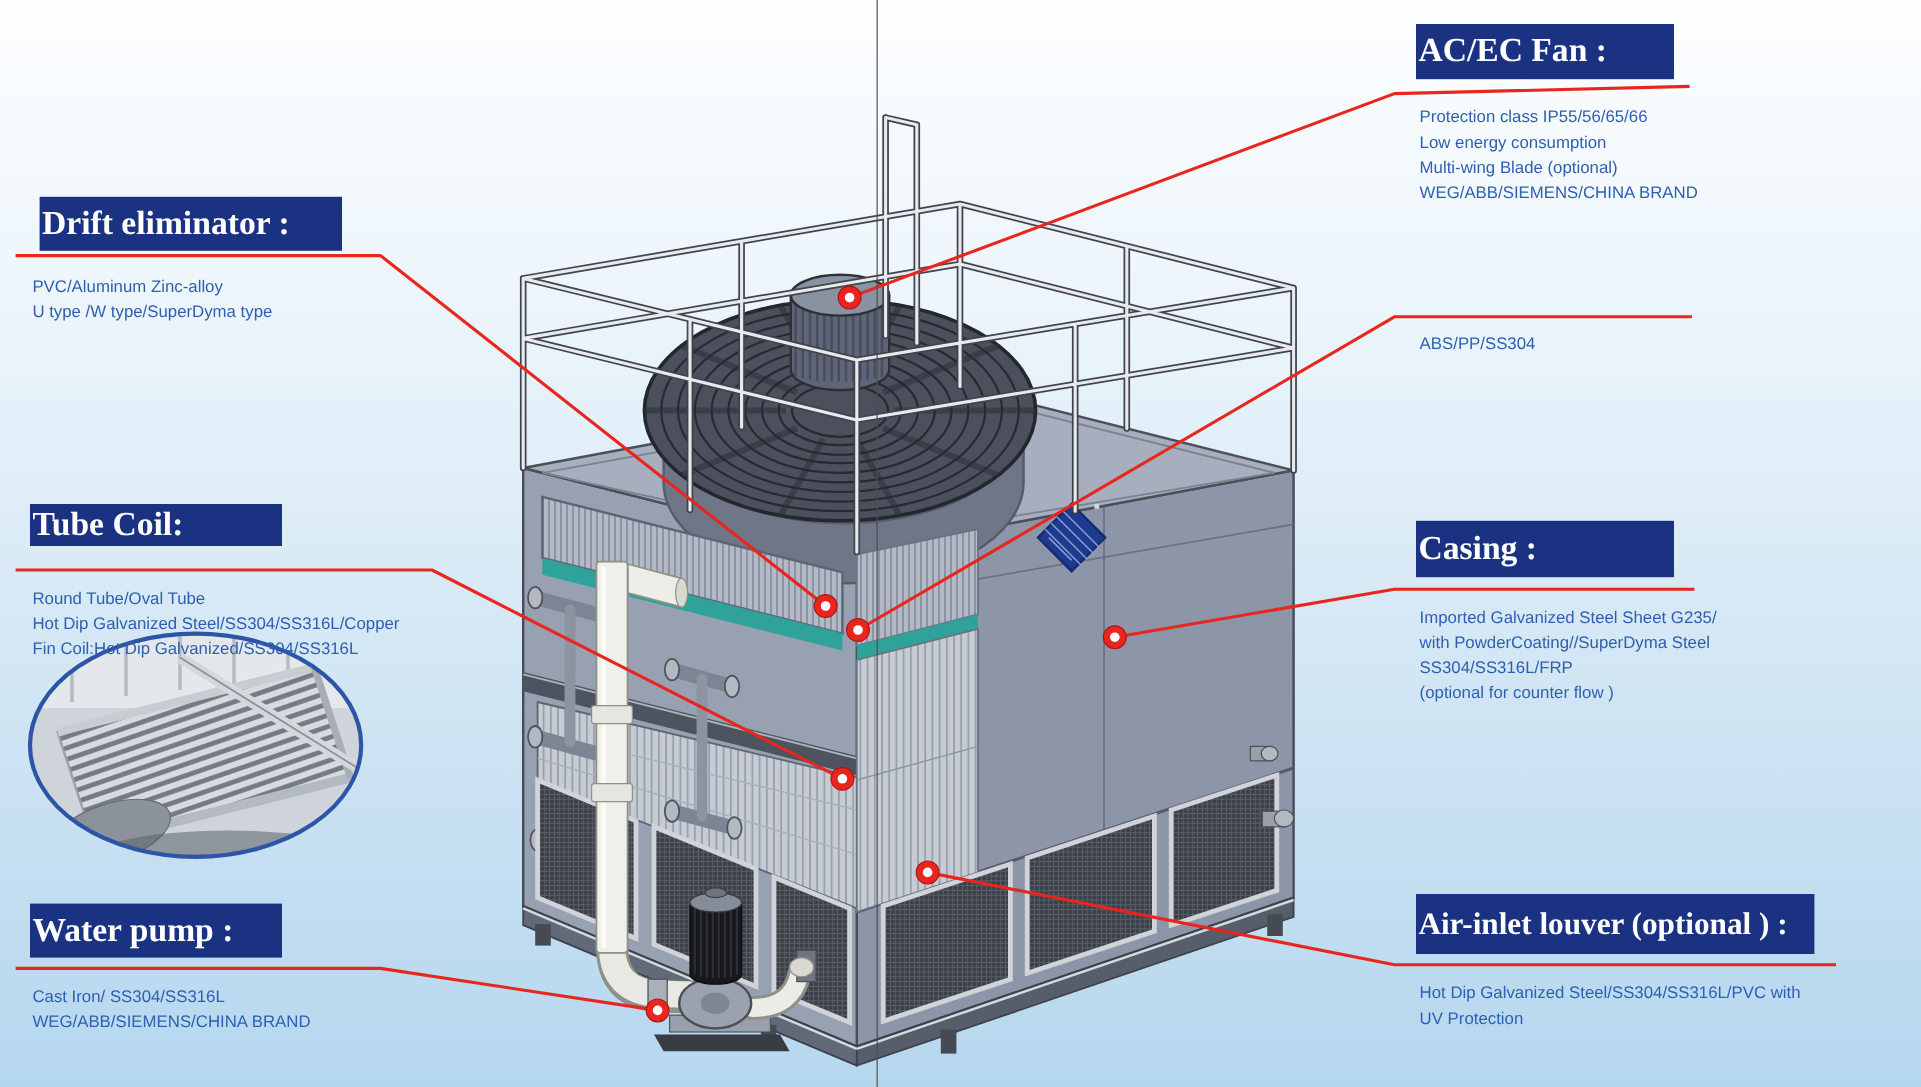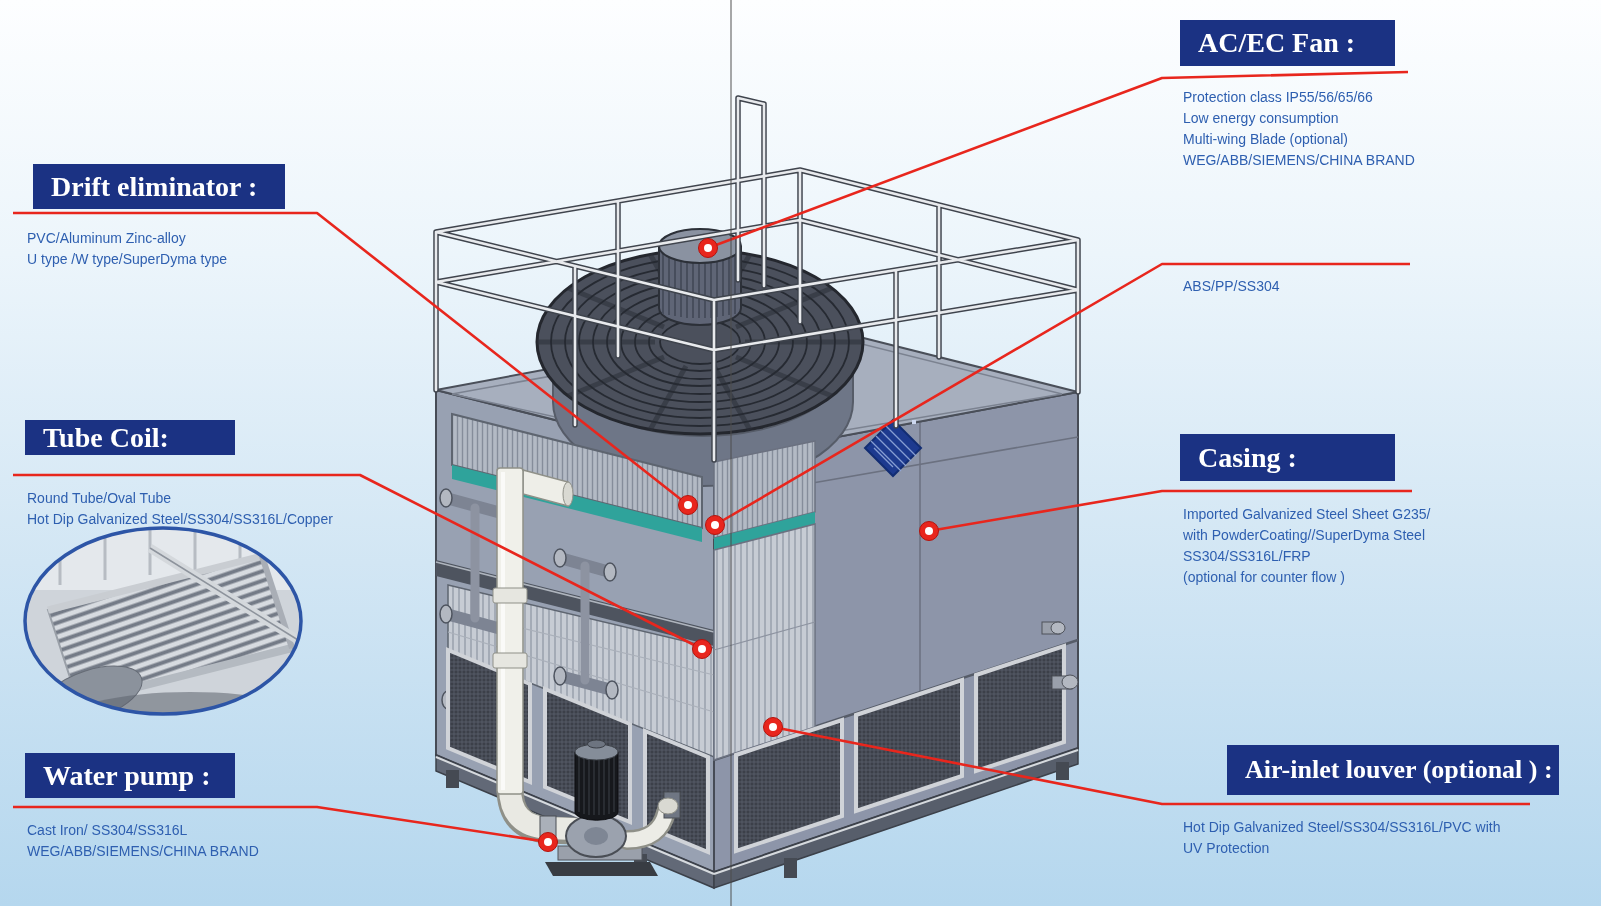--- a/index.html
+++ b/index.html
@@ -13,24 +13,24 @@
   html,body{margin:0;padding:0;}
   #stage{
     position:relative;width:1601px;height:906px;overflow:hidden;
     background:linear-gradient(180deg,var(--bg-top) 0%,#ecf5fb 28%,#d2e6f4 62%,var(--bg-bottom) 100%);
     font-family:"Liberation Sans",sans-serif;
   }
   #diagram-svg{position:absolute;left:0;top:0;}
   .label-box{
     position:absolute;background:var(--label-bg);color:var(--label-text);
     font-family:"Liberation Serif",serif;font-weight:bold;font-size:28px;
-    display:flex;align-items:center;padding-left:18px;white-space:nowrap;
+    display:flex;align-items:center;padding-left:2px;white-space:nowrap;
     box-sizing:border-box;
   }
-  .label-box.small{font-size:26px;margin-left:47px;}
+  .label-box.small{font-size:26px;}
   .label-desc{
     position:absolute;color:var(--body-text);font-size:14px;line-height:21px;
     white-space:nowrap;
   }
 </style>
 </head>
 <body>
 
 <div id="stage">
 
@@ -279,20 +279,21 @@
     <div>PVC/Aluminum Zinc-alloy</div>
     <div>U type /W type/SuperDyma type</div>
   </div>
 
   <div class="label-box" style="left:25px;top:420px;width:210px;height:35px">
     <span>Tube Coil:</span>
   </div>
   <div class="label-desc" style="left:27px;top:488px">
     <div>Round Tube/Oval Tube</div>
     <div>Hot Dip Galvanized Steel/SS304/SS316L/Copper</div>
+    <div>Fin Coil:Hot Dip Galvanized/SS304/SS316L</div>
   </div>
 
   <div class="label-box" style="left:25px;top:753px;width:210px;height:45px">
     <span>Water pump :</span>
   </div>
   <div class="label-desc" style="left:27px;top:820px">
     <div>Cast Iron/ SS304/SS316L</div>
     <div>WEG/ABB/SIEMENS/CHINA BRAND</div>
   </div>
 

